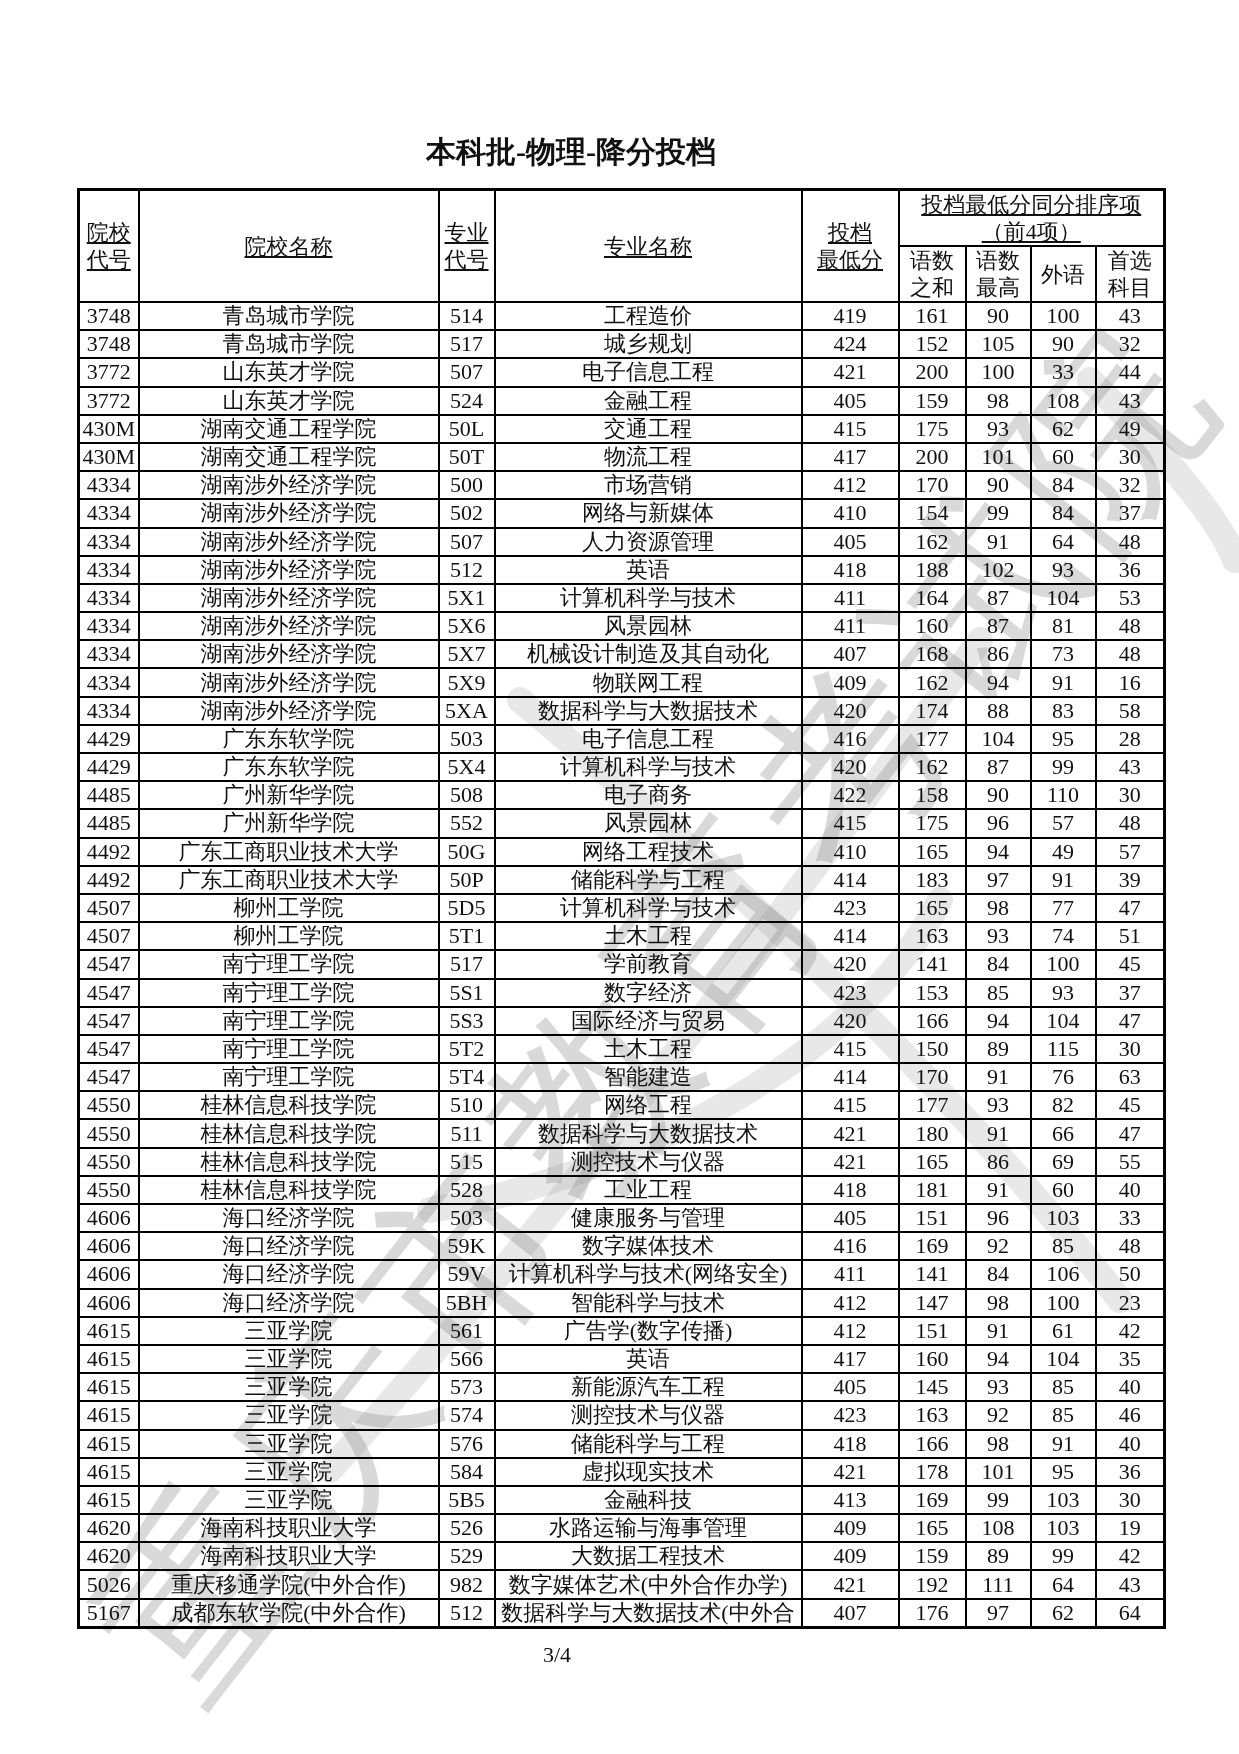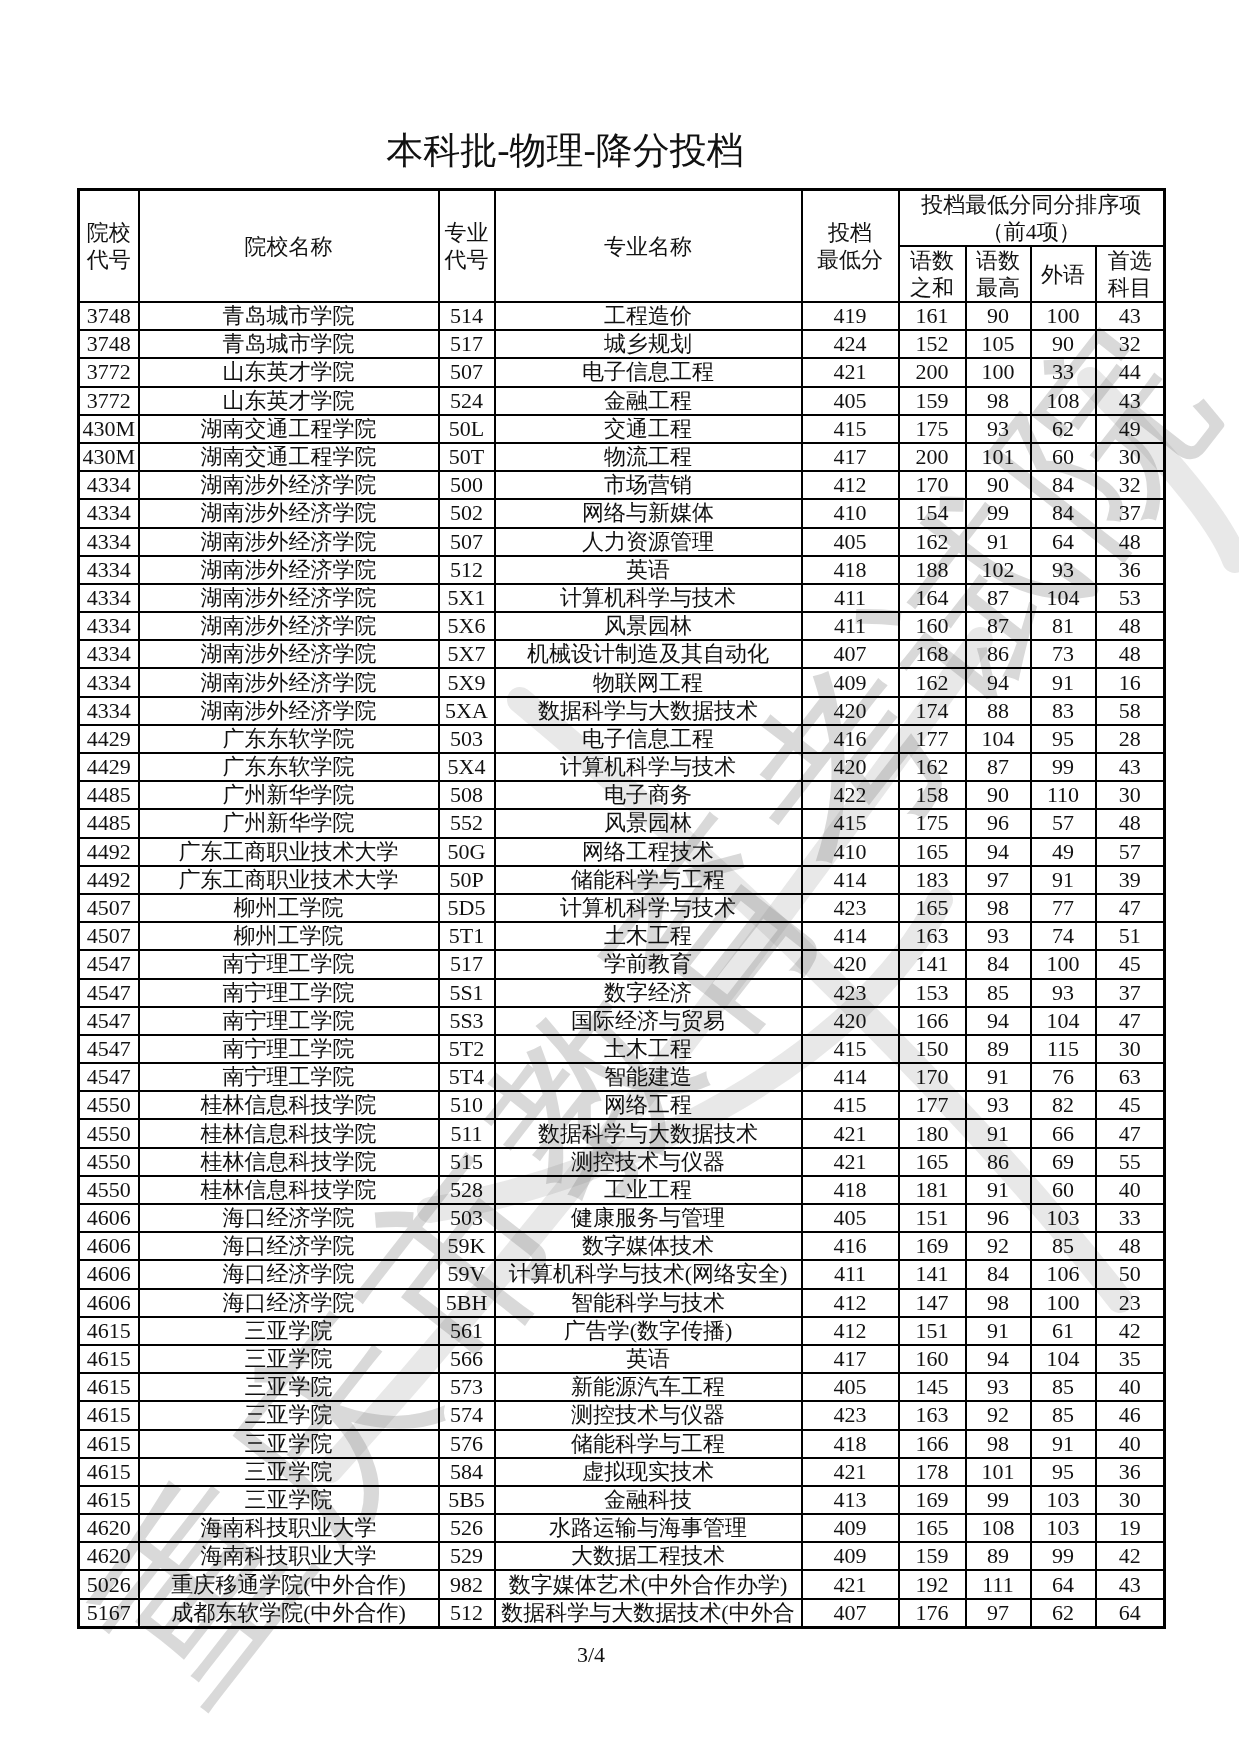--- a/index.html
+++ b/index.html
@@ -50,24 +50,24 @@
     font-size: 38px;
     font-weight: bold;
     letter-spacing: 1px;
     z-index: 2;
   }
   .subtitle {
     position: absolute;
     top: 118px;
     left: 0;
     width: 1114px;
-    margin: 8px;
+    margin: 14px;
     text-align: center;
-    font-size: 37px;
-    font-weight: normal;
+    font-size: 30px;
+    font-weight: bold;
     z-index: 2;
   }
   
   table.score-table {
     position: absolute;
     left: 77px;
     top: 188px;
     width: 1086px;
     border-collapse: collapse;
     table-layout: fixed;
@@ -86,20 +86,21 @@
   }
   table.score-table {
     border: 3px solid #000;
   }
   thead th {
     white-space: pre-line;
     line-height: 27px;
   }
   thead tr.group-row th {
     height: 53px;
+    text-decoration: underline;
   }
   thead tr.sub-row th {
     height: 53px;
   }
   th.al, td.al {
     text-align: left;
     padding-left: 6px;
   }
   tbody td {
     height: 26.2px;
@@ -111,21 +112,20 @@
   }
   
   .footer {
     position: absolute;
     top: 1642px;
     left: 0;
     width: 1114px;
     text-align: center;
     font-size: 22px;
     z-index: 2;
-    margin-left: 34px;
   }
 </style>
 </head>
 <body>
 
 <div class="page">
 
   <svg class="watermark-swirl" width="1239" height="1754" viewBox="0 0 1239 1754">
     <g fill="none" stroke="rgba(150,150,150,0.22)" stroke-width="26" stroke-linecap="round">
       <path d="M 330 1470 C 520 1260, 700 1030, 980 640"></path>

